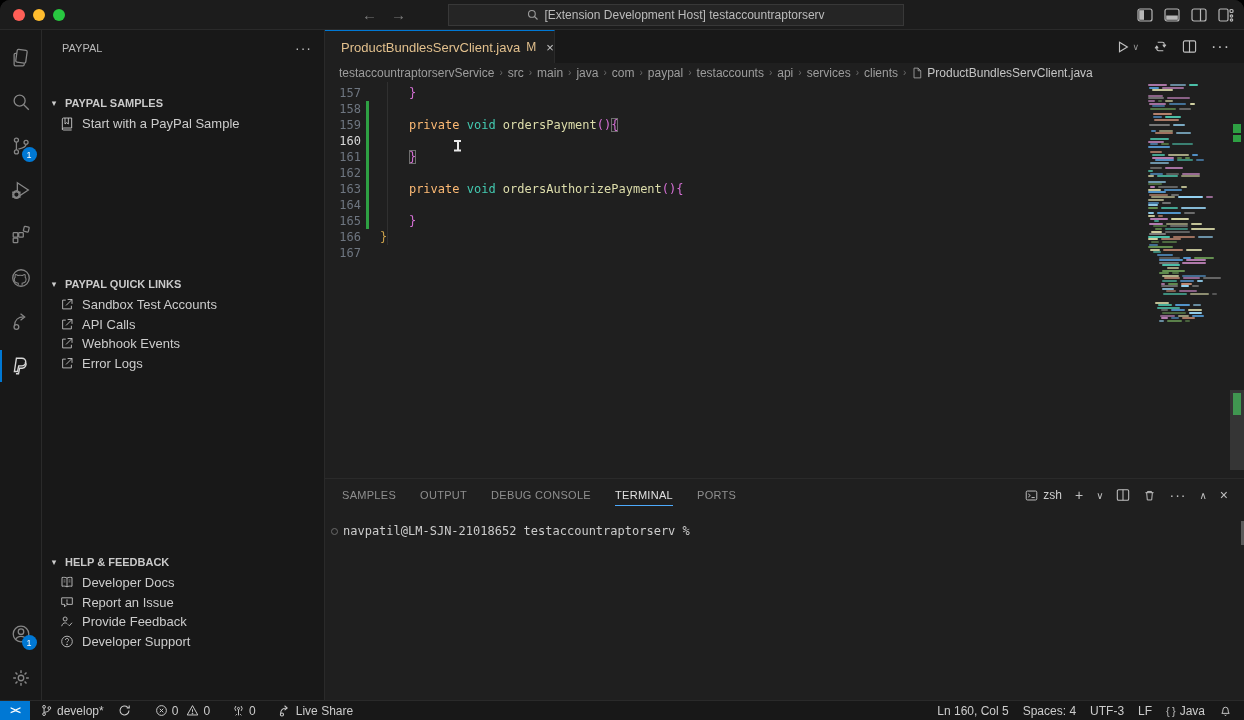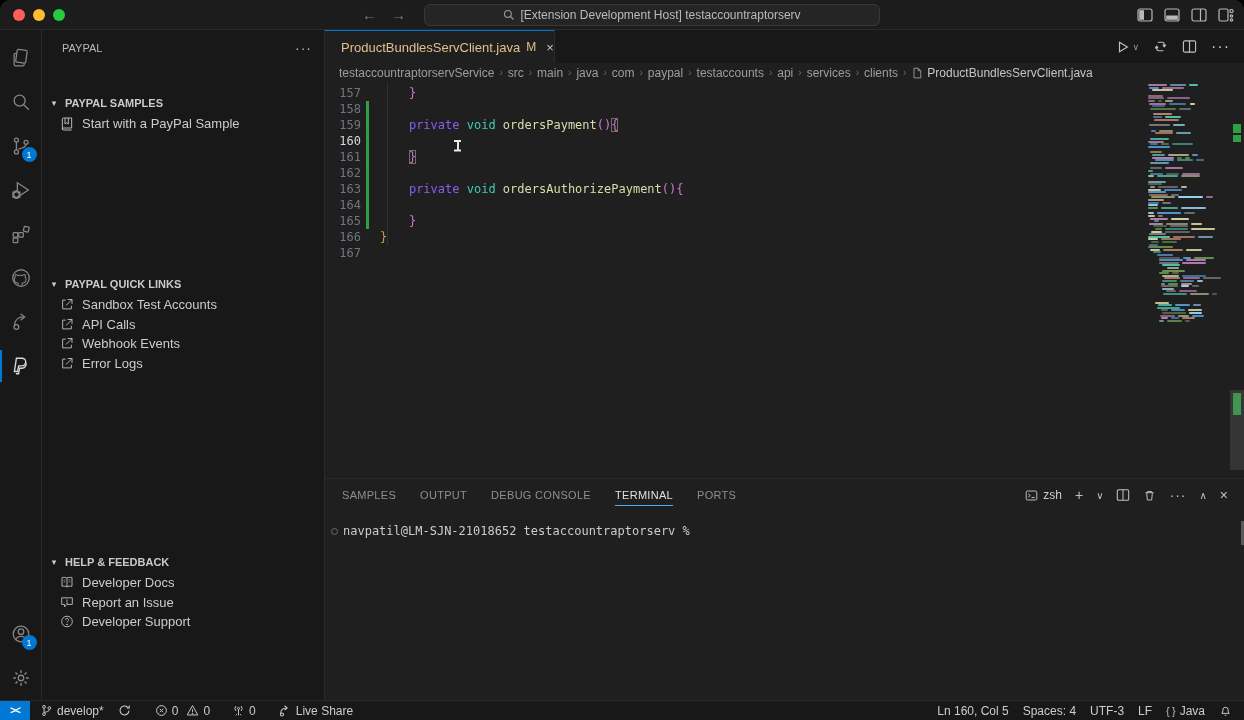--- a/index.html
+++ b/index.html
@@ -7,22 +7,22 @@
     font-family:"Liberation Sans","DejaVu Sans",sans-serif; }
   #window { position:absolute; inset:0; background:#1f1f1f; border-radius:10px 10px 0 0; overflow:hidden;
     display:flex; flex-direction:column; }
 
   
   .titlebar { height:30px; background:#1c1c1c; border-bottom:1px solid #2a2a2a; position:relative;
     display:flex; align-items:center; flex:0 0 30px; }
   .traffic { display:flex; gap:8px; margin-left:13px; }
   .tl { width:12px; height:12px; border-radius:50%; }
   .nav-arrows { position:absolute; left:362px; display:flex; gap:14px; color:#7a7a7a; font-size:15px; }
-  .searchbox { position:absolute; left:424px; top:4px; width:456px; height:22px; background:#252525;
-    border:1px solid #383838; border-radius:6px; color:#bbb; font-size:12px;
+  .searchbox { position:absolute; left:448px; top:4px; width:456px; height:22px; background:#252525;
+    border:1px solid #383838; border-radius:0; color:#bbb; font-size:12px;
     display:flex; align-items:center; justify-content:center; gap:5px; }
   .layout-icons { position:absolute; right:10px; display:flex; gap:11px; align-items:center; }
   .layout-icons svg { display:block; }
 
   
   .mainrow { flex:1; display:flex; min-height:0; }
 
   
   .activitybar { width:42px; background:#181818; border-right:1px solid #2a2a2a; display:flex;
     flex-direction:column; align-items:center; padding-top:6px; position:relative; }
@@ -62,21 +62,21 @@
   .crumb.last { color:#c5c5c5; display:flex; align-items:center; gap:4px; }
 
   
   .editor { flex:1; position:relative; background:#1f1f1f; overflow:hidden;
     font-family:"DejaVu Sans Mono","Liberation Mono",monospace; font-size:12px; }
   .codeline { position:absolute; left:0; right:98px; height:16px; line-height:16px; white-space:pre; }
   .lnum { position:absolute; left:0; width:36px; text-align:right; color:#6e7681; }
   .lnum.cur { color:#d7d7d7; }
   .changebar { position:absolute; left:41px; width:3px; top:0; bottom:0; background:#2ea043; }
   .ctext { position:absolute; left:55px; }
-  .tk-kw { color:#8b5cf6; } .tk-ty { color:#43c9b0; } .tk-fn { color:#dcdcaa; }
+  .tk-kw { color:#fdba74; } .tk-ty { color:#43c9b0; } .tk-fn { color:#dcdcaa; }
   .tk-p2 { color:#d670d6; } .tk-p1 { color:#cba14b; } .tk-pl { color:#d4d4d4; }
   .boxed { outline:1px solid #6e6e6e; outline-offset:-1px; }
   .indent-guide { position:absolute; left:62px; width:1px; background:#303030; }
   .ibeam { position:absolute; width:9px; height:15px; color:#e8e8e8; }
   .ibeam::before { content:""; position:absolute; left:4px; top:2px; bottom:2px; width:1.5px; background:#e8e8e8; }
   .ibeam::after { content:""; position:absolute; left:1px; right:1px; top:2px; height:1.5px; background:#e8e8e8;
     box-shadow:0 9.5px 0 #e8e8e8; }
 
   
   .minimap { position:absolute; top:0; right:14px; width:84px; bottom:0; background:#1f1f1f; }
@@ -338,20 +338,30 @@
           </div>
           <div class="sb-item">
             <span style="color:#c5c5c5; display:flex;">
               <svg class="ic" width="15" height="15" viewBox="0 0 24 24" fill="none" stroke="currentColor" stroke-width="1.4">
                 <path d="M3.5 4.5h17v10.5H12l-4 4v-4H3.5z"></path>
                 <path d="M12 7v4"></path>
                 <circle cx="12" cy="13" r="0.6" fill="currentColor"></circle>
               </svg>
             </span>
             <span>Report an Issue</span>
+          </div>
+          <div class="sb-item">
+            <span style="color:#c5c5c5; display:flex;">
+              <svg class="ic" width="15" height="15" viewBox="0 0 24 24" fill="none" stroke="currentColor" stroke-width="1.4">
+                <circle cx="9" cy="8" r="3.2"></circle>
+                <path d="M3.5 19.5c.9-3.6 2.9-5.3 5.5-5.3 1.3 0 2.5.4 3.4 1.2"></path>
+                <path d="M13.5 16.5l2.3 2.3 4.2-4.8"></path>
+              </svg>
+            </span>
+            <span>Provide Feedback</span>
           </div>
           <div class="sb-item">
             <span style="color:#c5c5c5; display:flex;">
               <svg class="ic" width="15" height="15" viewBox="0 0 24 24" fill="none" stroke="currentColor" stroke-width="1.4">
                 <circle cx="12" cy="12" r="8.5"></circle>
                 <path d="M9.5 9.5a2.5 2.5 0 1 1 3.7 2.2c-.8.5-1.2 1-1.2 1.9"></path>
                 <circle cx="12" cy="16.8" r="0.7" fill="currentColor"></circle>
               </svg>
             </span>
             <span>Developer Support</span>

